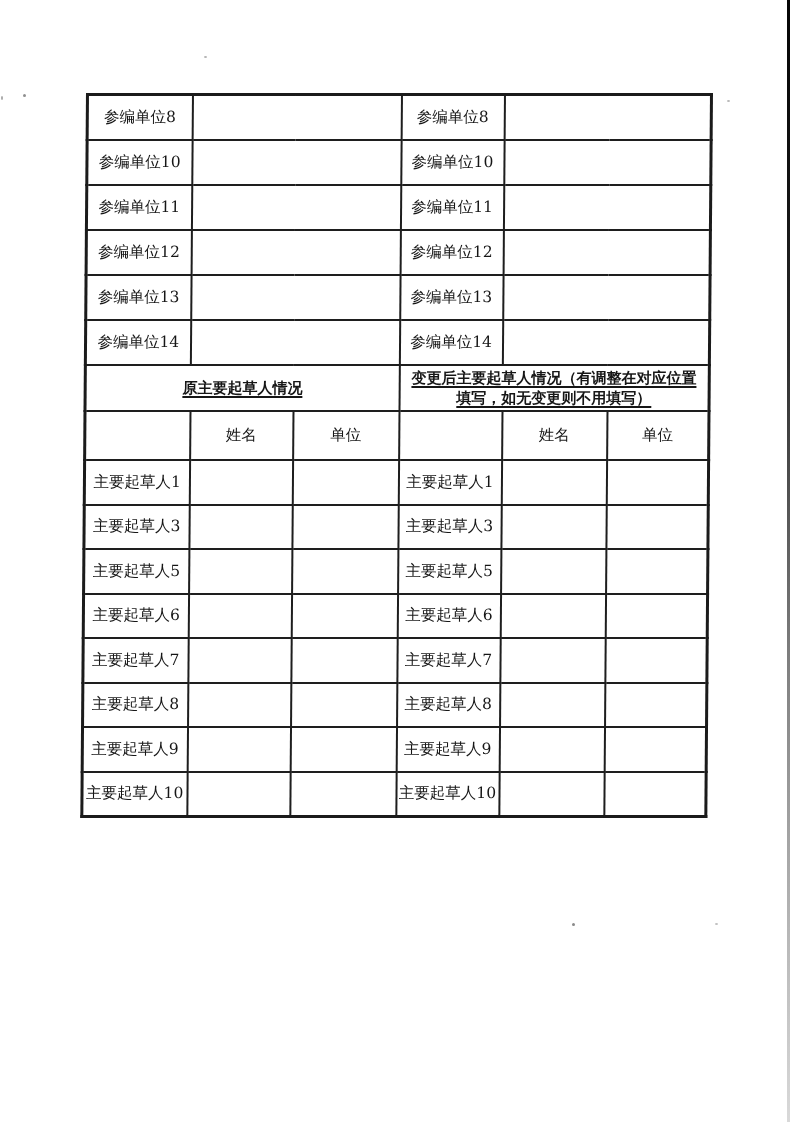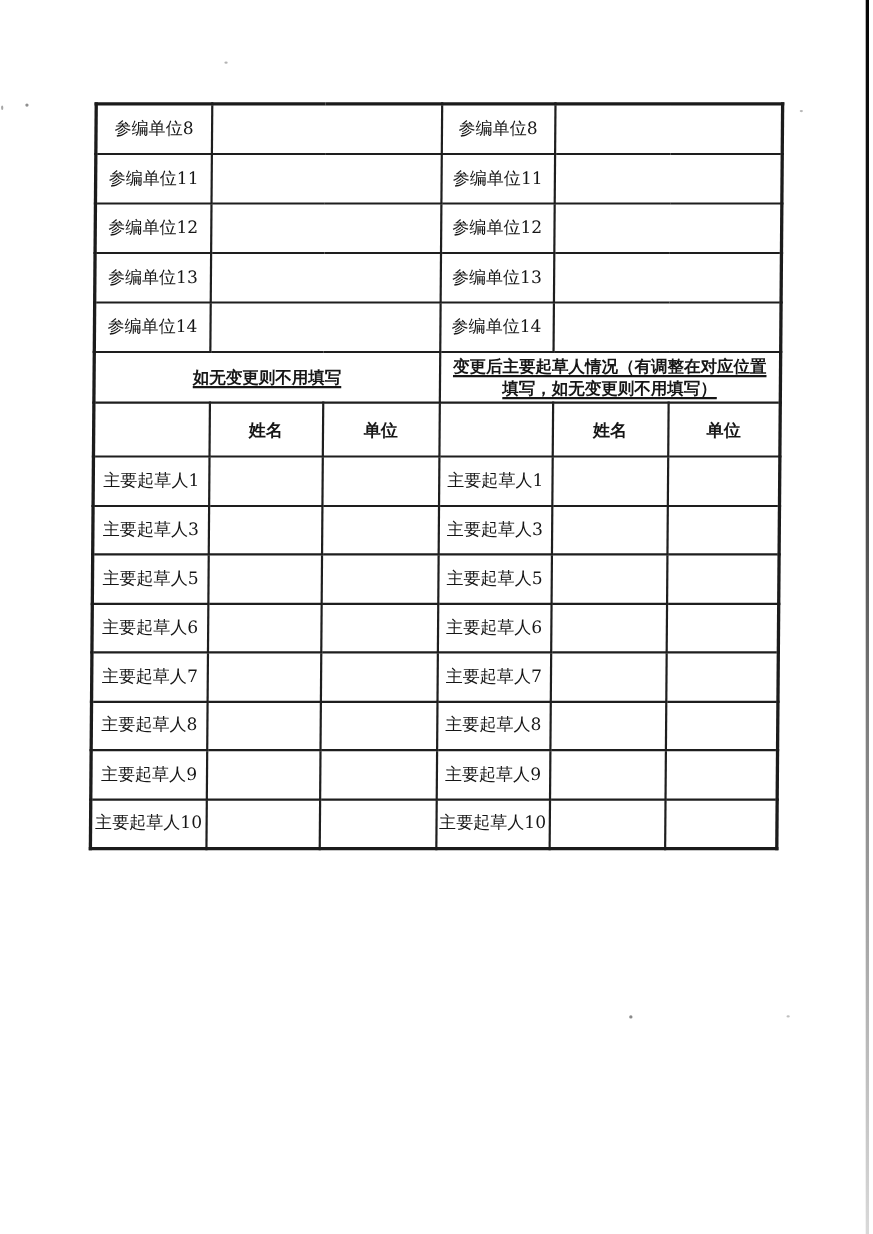--- a/index.html
+++ b/index.html
@@ -32,21 +32,21 @@
     border: 2px solid #1e1e1e;
     text-align: center;
     vertical-align: middle;
     font-size: 15.5px;
     padding: 0;
     overflow: hidden;
     line-height: 1.25;
   }
   tr.unit-row td { height: 43px; }
   tr.header-row td { height: 42px; }
-  tr.subheader-row td { height: 47px; font-weight: bold; }
+  tr.subheader-row td { height: 47px; font-weight: normal; }
   tr.drafter-row td { height: 42.5px; }
   td.hdr {
     font-weight: bold;
     font-size: 15px;
     line-height: 20px;
     padding: 1px 4px;
     text-decoration: underline;
     text-underline-offset: 3px;
     text-decoration-thickness: 1.5px;
   }
@@ -95,20 +95,26 @@
     </colgroup>
 
     <tbody>
         <tr class="unit-row">
       <td>参编单位8</td>
       <td colspan="2"></td>
       <td>参编单位8</td>
       <td colspan="2"></td>
     </tr>
     <tr class="unit-row">
+      <td>参编单位10</td>
+      <td colspan="2"></td>
+      <td>参编单位10</td>
+      <td colspan="2"></td>
+    </tr>
+    <tr class="unit-row">
       <td>参编单位11</td>
       <td colspan="2"></td>
       <td>参编单位11</td>
       <td colspan="2"></td>
     </tr>
     <tr class="unit-row">
       <td>参编单位12</td>
       <td colspan="2"></td>
       <td>参编单位12</td>
       <td colspan="2"></td>
@@ -120,21 +126,21 @@
       <td colspan="2"></td>
     </tr>
     <tr class="unit-row">
       <td>参编单位14</td>
       <td colspan="2"></td>
       <td>参编单位14</td>
       <td colspan="2"></td>
     </tr>
 
     <tr class="header-row">
-      <td colspan="3" class="hdr">如无变更则不用填写</td>
+      <td colspan="3" class="hdr">原主要起草人情况</td>
       <td colspan="3" class="hdr">变更后主要起草人情况（有调整在对应位置填写，如无变更则不用填写）</td>
     </tr>
 
     <tr class="subheader-row">
       <td></td>
       <td>姓名</td>
       <td>单位</td>
       <td></td>
       <td>姓名</td>
       <td>单位</td>

